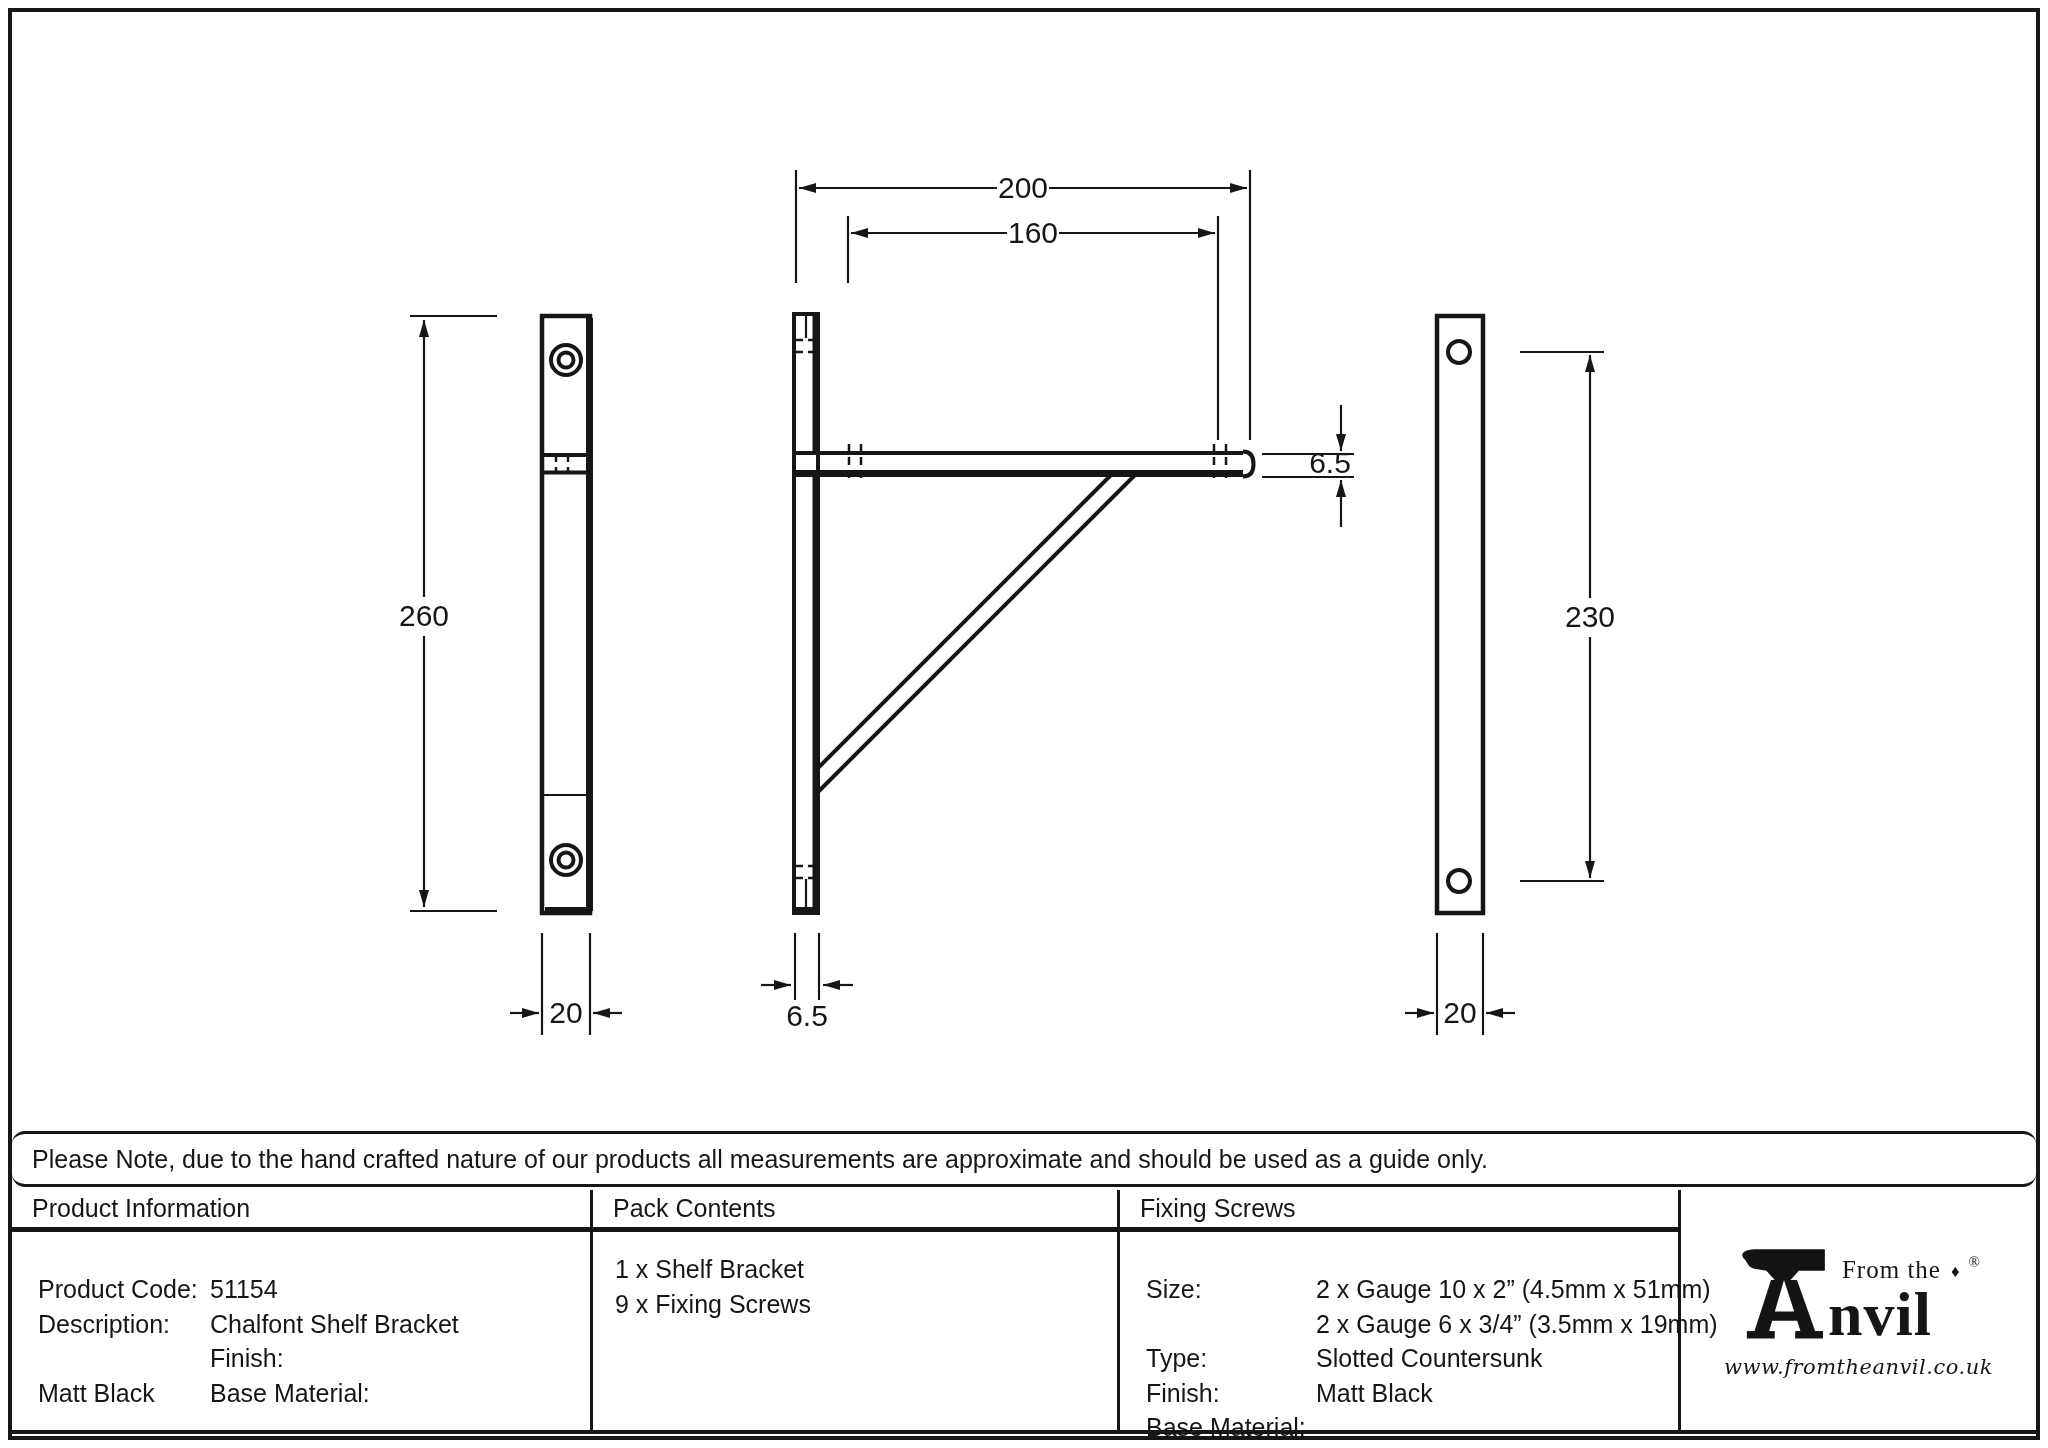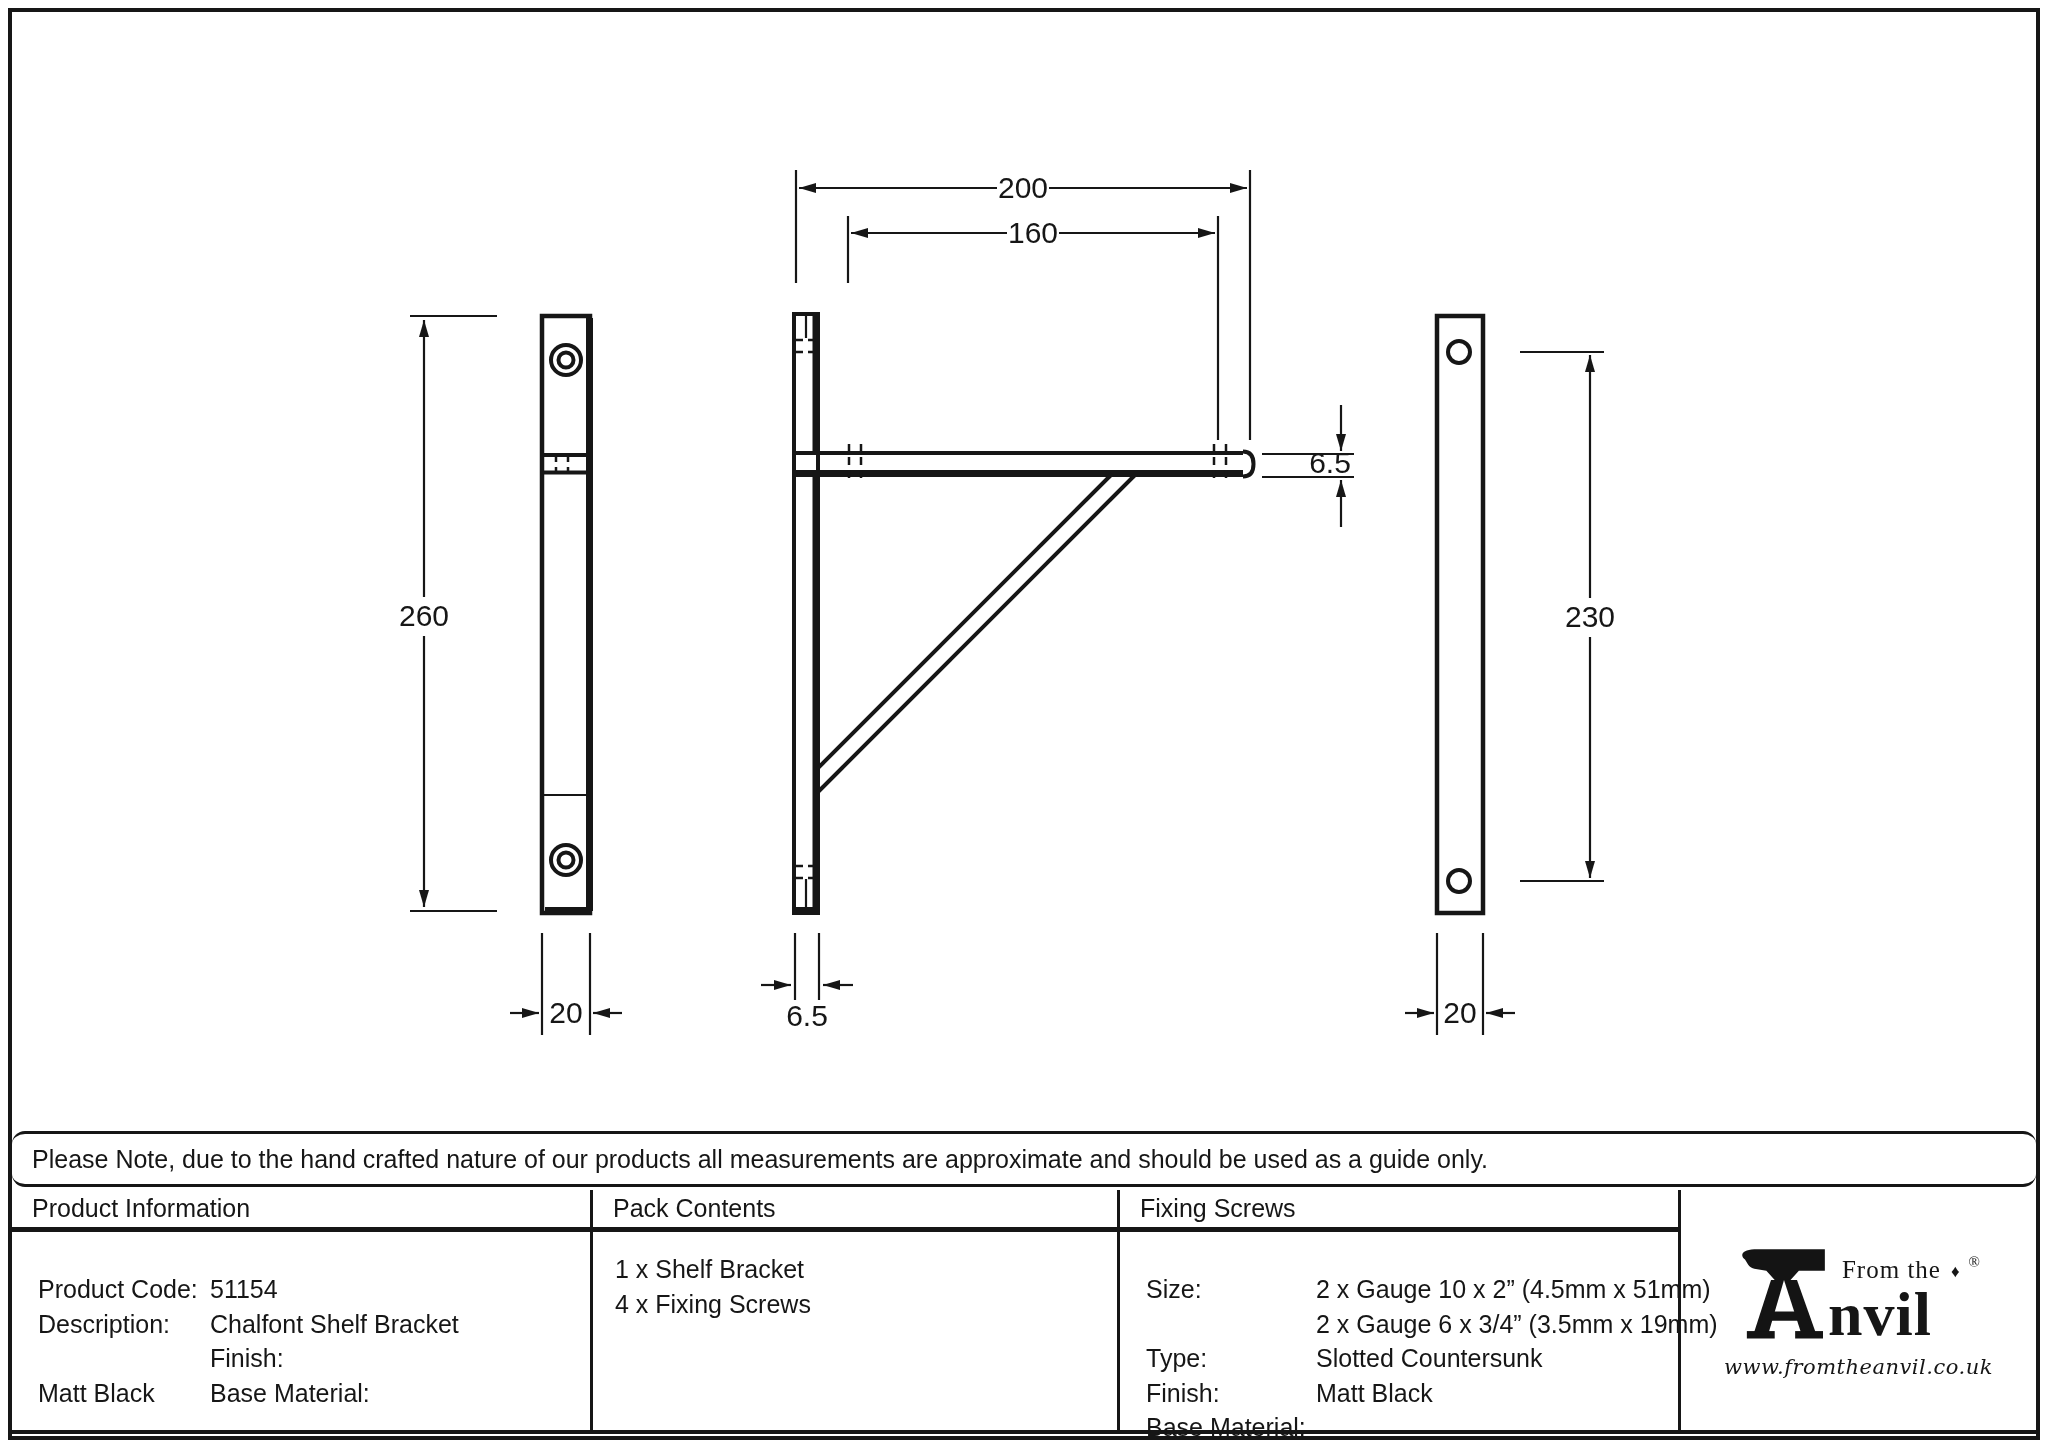--- a/index.html
+++ b/index.html
@@ -169,21 +169,21 @@
         <span>Finish:</span>
         <span class="val">Matt Black</span>
         <span>Base Material:</span>
       </div>
     </div>
 
     <div class="col col-pack bordered">
       <div class="cell-header">Pack Contents</div>
       <div class="list">
         <div>1 x Shelf Bracket</div>
-        <div>4 x Fixing Screws</div>
+        <div>9 x Fixing Screws</div>
       </div>
     </div>
 
     <div class="col col-screws bordered">
       <div class="cell-header">Fixing Screws</div>
       <div class="kv kv-screws">
         <span>Size:</span>
         <span class="val">2 x Gauge 10 x 2” (4.5mm x 51mm)</span>
         <span></span>
         <span class="val">2 x Gauge 6 x 3/4” (3.5mm x 19mm)</span>

